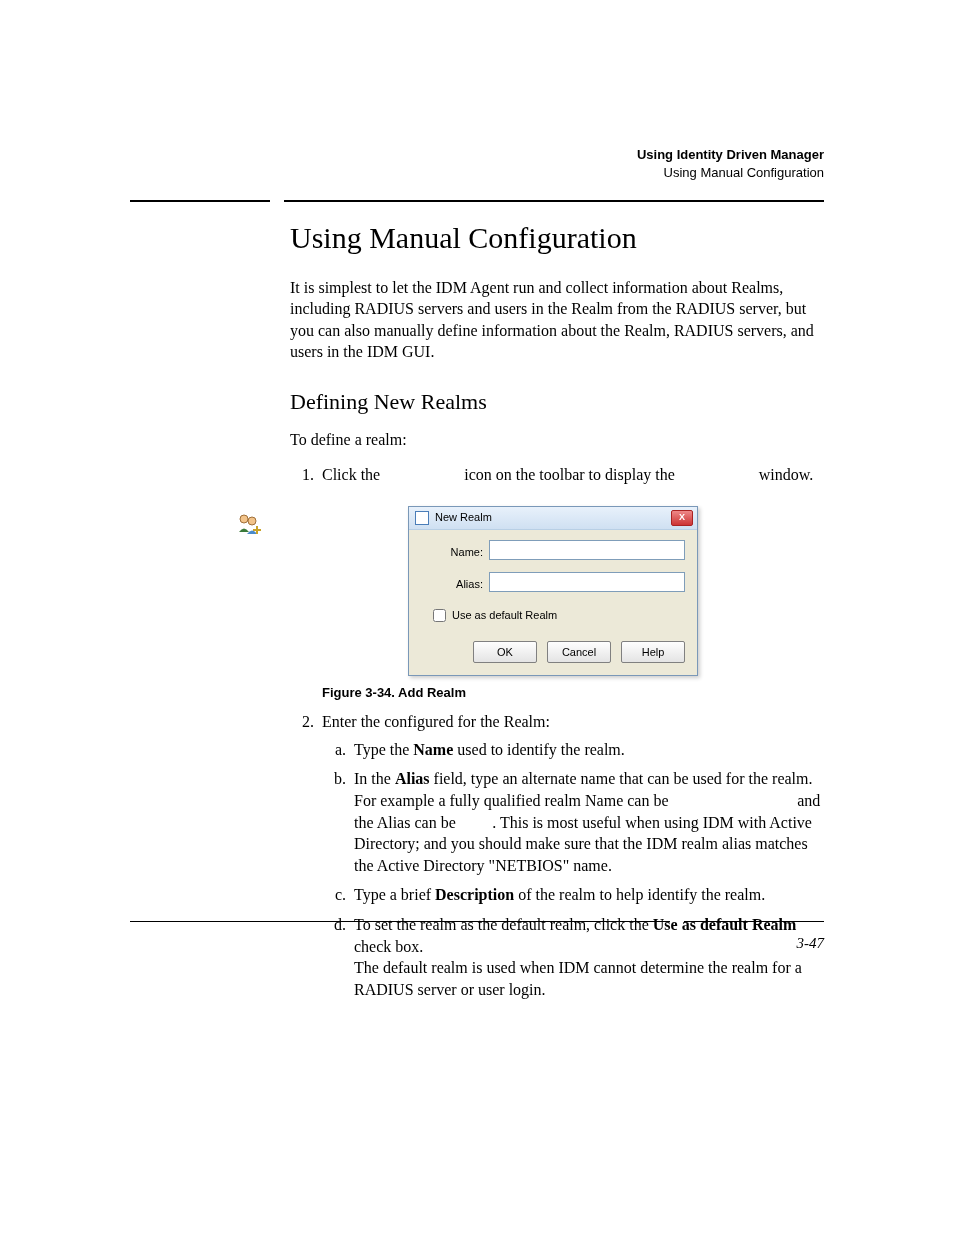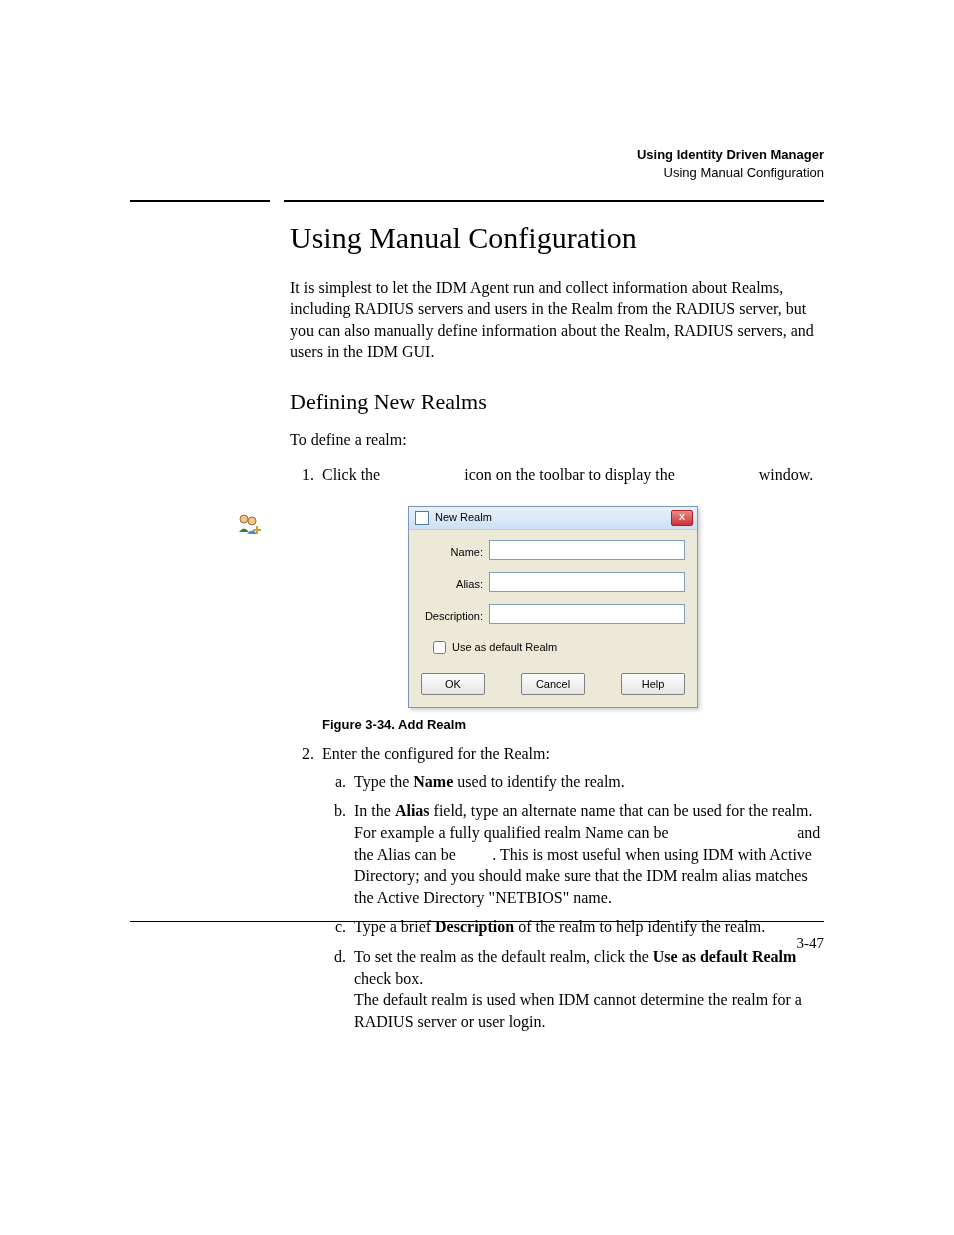--- a/index.html
+++ b/index.html
@@ -89,20 +89,21 @@
     gap: 14px;
   }
   .footer-rule .fr-left { flex: 1; border-top: 1px solid #000; }
   .footer-rule .fr-right { width: 140px; border-top: 1px solid #000; }
   .page-number {
     position: absolute;
     right: 130px;
     bottom: 125px;
     font-size: 15px;
     font-family: "Times New Roman", serif;
+    font-style: italic;
   }
   
   .dialog-wrap {
     margin: 20px 0 6px 86px;
     width: 290px;
   }
   .dialog {
     font-family: "Segoe UI", Tahoma, sans-serif;
     font-size: 11px;
     color: #000;
@@ -145,21 +146,21 @@
     border: 1px solid #7f9db9;
     background: #fff;
     font-size: 11px;
     padding: 0 2px;
   }
   .dialog .chk-row { font-size: 11px; padding: 2px 0 4px 8px; display: flex; align-items: center; }
   .dialog .chk-row input { margin-right: 6px; width: 13px; height: 13px; }
   .dialog .button-row {
     padding: 10px 12px 12px 12px;
     display: flex;
-    justify-content: space-between;
+    justify-content: flex-end;
     gap: 10px;
   }
   .dialog .button-row button {
     width: 64px;
     height: 22px;
     font-size: 11px;
     border: 1px solid #808080;
     background: linear-gradient(#fefefe, #e4e4e4);
     border-radius: 2px;
   }
@@ -214,24 +215,20 @@
             </div>
             <div class="body">
               <div class="row">
                 <label>Name:</label>
                 <input type="text" value="" style="">
               </div>
               <div class="row">
                 <label>Alias:</label>
                 <input type="text" value="" style="">
               </div>
-              <div class="row">
-                <label>Description:</label>
-                <input type="text" value="" style="">
-              </div>
               <div class="chk-row">
                 <input type="checkbox" style="">
                 <span>Use as default Realm</span>
               </div>
             </div>
             <div class="button-row">
               <button>OK</button>
               <button>Cancel</button>
               <button>Help</button>
             </div>

